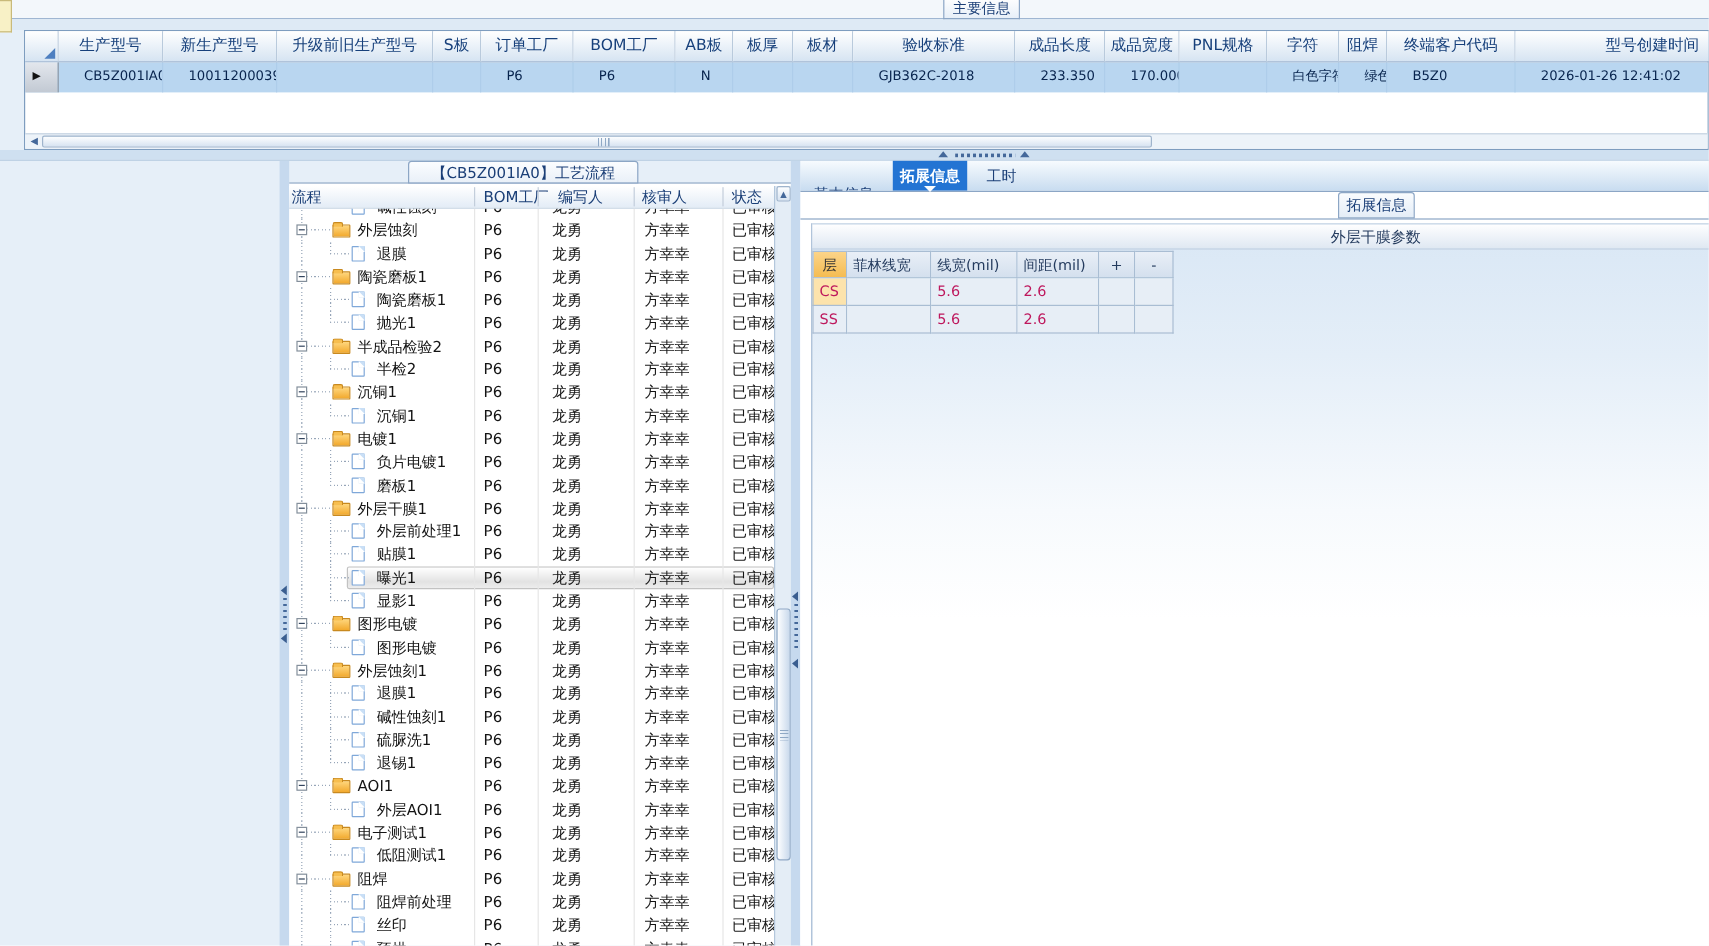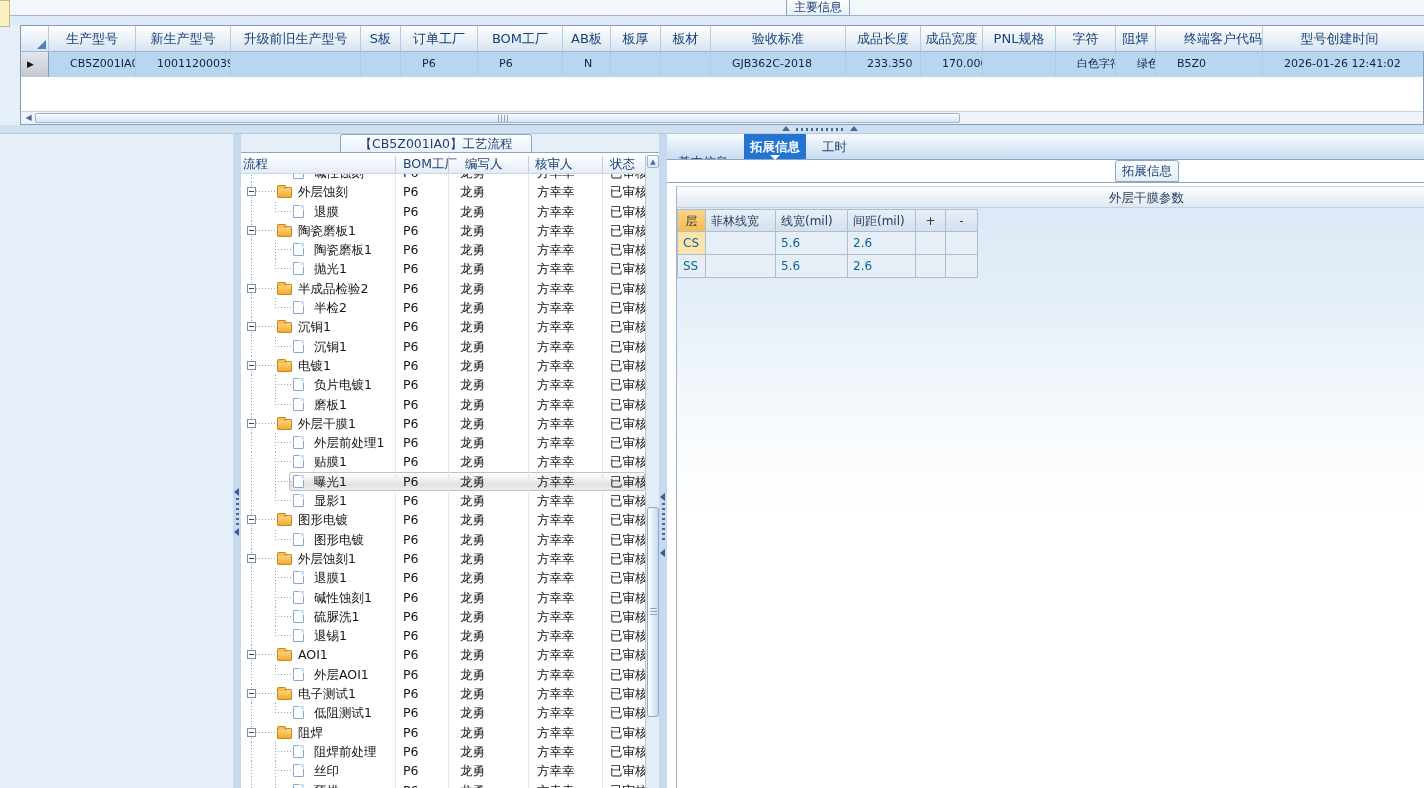--- a/index.html
+++ b/index.html
@@ -11,21 +11,21 @@
   #main-info-tab { position:absolute; left:786px; top:0; width:64px; height:16px; background:linear-gradient(#FCFDFE,#E7EFF8);
     border:1px solid #8CA6C5; border-top:none; color:#1B3F77; font-size:12px; text-align:center; line-height:15px; z-index:3; }
   #top-strip2 { position:absolute; left:0; top:16px; width:1424px; height:9px; background:#DEEAF5; }
   #corner-yellow-tab { position:absolute; left:0; top:0; width:10px; height:27px; background:#F8F1C6; border:1px solid #C9BA7A; border-left:none; z-index:4; }
 
   
   #grid { position:absolute; left:20px; top:25px; width:1404px; height:100px; background:#fff; border:1px solid #7E9DBF; z-index:2; }
   #grid-header { display:flex; height:26px; }
   .gh { height:26px; background:linear-gradient(#FFFFFF,#D6E4F2); border-right:1px solid #B9CADC; border-bottom:1px solid #9FB6D2;
         color:#17407B; font-size:13px; text-align:center; line-height:25px; overflow:hidden; white-space:nowrap; position:relative; flex:none; }
-  .gh.right { text-align:center; padding-right:8px; }
+  .gh.right { text-align:right; padding-right:8px; }
   .gh .corner { position:absolute; right:2px; bottom:2px; width:0; height:0; border-left:9px solid transparent; border-bottom:9px solid #4E7FC0; }
   #grid-rowcells { display:flex; height:25px; background:#B9D6F0; }
   .gv { height:25px; border-right:1px solid #AECDEA; color:#07234D; font-size:11px; line-height:24px; padding-left:21px;
         overflow:hidden; white-space:nowrap; flex:none; }
   .gv.rowsel { background:linear-gradient(#E3E7ED,#C2C9D3); border-right:1px solid #8D98A6; position:relative; padding:0; }
   .gv .rowarrow { position:absolute; left:6px; top:0; color:#111; font-size:9px; line-height:24px; }
   #grid-hscroll { position:absolute; left:0; bottom:0; width:1402px; height:13px; background:#EDF3F9; border-top:1px solid #C5D3E2; }
   #grid-hscroll .arrow-left { position:absolute; left:1px; top:1px; width:13px; height:10px; color:#44689A; font-size:8px; line-height:10px; text-align:center; }
   #grid-hthumb { position:absolute; left:14px; top:1px; width:925px; height:10px; background:linear-gradient(#FDFEFF,#D7E3F1); border:1px solid #9FB4CC; border-radius:2px; }
   #grid-hthumb .grip { position:absolute; left:50%; top:1px; width:10px; height:7px;
@@ -116,21 +116,21 @@
   #inner-tab { position:absolute; left:448px; top:0; width:64px; height:22px; background:linear-gradient(#FAFCFE,#E4EDF7);
      border:1px solid #8CA6C5; border-radius:3px 3px 0 0; color:#1B3F77; font-size:12.5px; text-align:center; line-height:20px; z-index:2; }
   #group-wrap { position:absolute; left:0; top:22px; right:0; bottom:0; border-top:1px solid #8CA6C5; overflow:hidden; background:#fff; }
   #param-group { position:absolute; left:9px; top:3px; width:940px; bottom:0; border-left:1px solid #9FB6D2;
      background:linear-gradient(#D9E7F5,#E4EEF8 110px,#F7FAFD 240px,#FFFFFF 330px); }
   #param-caption { height:22px; background:linear-gradient(#FEFEFF,#DFE8F2); border-top:1px solid #CBD8E6; border-bottom:1px solid #C2D1E1;
      color:#243B5E; font-size:12.5px; text-align:center; line-height:21px; }
   #param-table { position:absolute; left:0; top:23px; }
   .prow { display:flex; }
   .pcell { flex:none; height:23px; border-right:1px solid #A9BDD3; border-bottom:1px solid #A9BDD3;
-     font-size:12px; line-height:22px; padding-left:5px; white-space:nowrap; overflow:hidden; background:#E7EEF6; color:#0369a1; }
+     font-size:12px; line-height:22px; padding-left:5px; white-space:nowrap; overflow:hidden; background:#E7EEF6; color:#be185d; }
   .prow.phead .pcell { background:linear-gradient(#E9EFF7,#D4E0EE); color:#243B5E; }
   .prow.phead .pcell.layer { background:linear-gradient(#FBD489,#F5BC51); color:#333; text-align:center; padding-left:0; }
   .prow.phead .pcell.sym { text-align:center; padding-left:0; }
   .pcell.layer { border-left:1px solid #A9BDD3; }
   .prow.phead .pcell { border-top:1px solid #A9BDD3; }
   .pcell.cs { background:#FCE3AC; }
 </style>
 </head>
 <body>
 
@@ -154,21 +154,21 @@
         <div class="gh" style="width: 85px;">BOM工厂</div>
         <div class="gh" style="width: 48px;">AB板</div>
         <div class="gh" style="width: 50px;">板厚</div>
         <div class="gh" style="width: 50px;">板材</div>
         <div class="gh" style="width: 135px;">验收标准</div>
         <div class="gh" style="width: 75px;">成品长度</div>
         <div class="gh" style="width: 62px;">成品宽度</div>
         <div class="gh" style="width: 73px;">PNL规格</div>
         <div class="gh" style="width: 60px;">字符</div>
         <div class="gh" style="width: 40px;">阻焊</div>
-        <div class="gh" style="width: 107px; text-align: right;">终端客户代码</div>
+        <div class="gh" style="width: 107px;">终端客户代码</div>
         <div class="gh right" style="width: 162px;">型号创建时间</div>
       </div>
     <div id="grid-rowcells">
         <div class="gv rowsel" style="width: 28px;">
           <span class="rowarrow">▶</span>
         </div>
         <div class="gv" style="width: 87px;">CB5Z001IA0</div>
         <div class="gv" style="width: 95px;">10011200039786</div>
         <div class="gv" style="width: 130px;"></div>
         <div class="gv" style="width: 40px;"></div>

